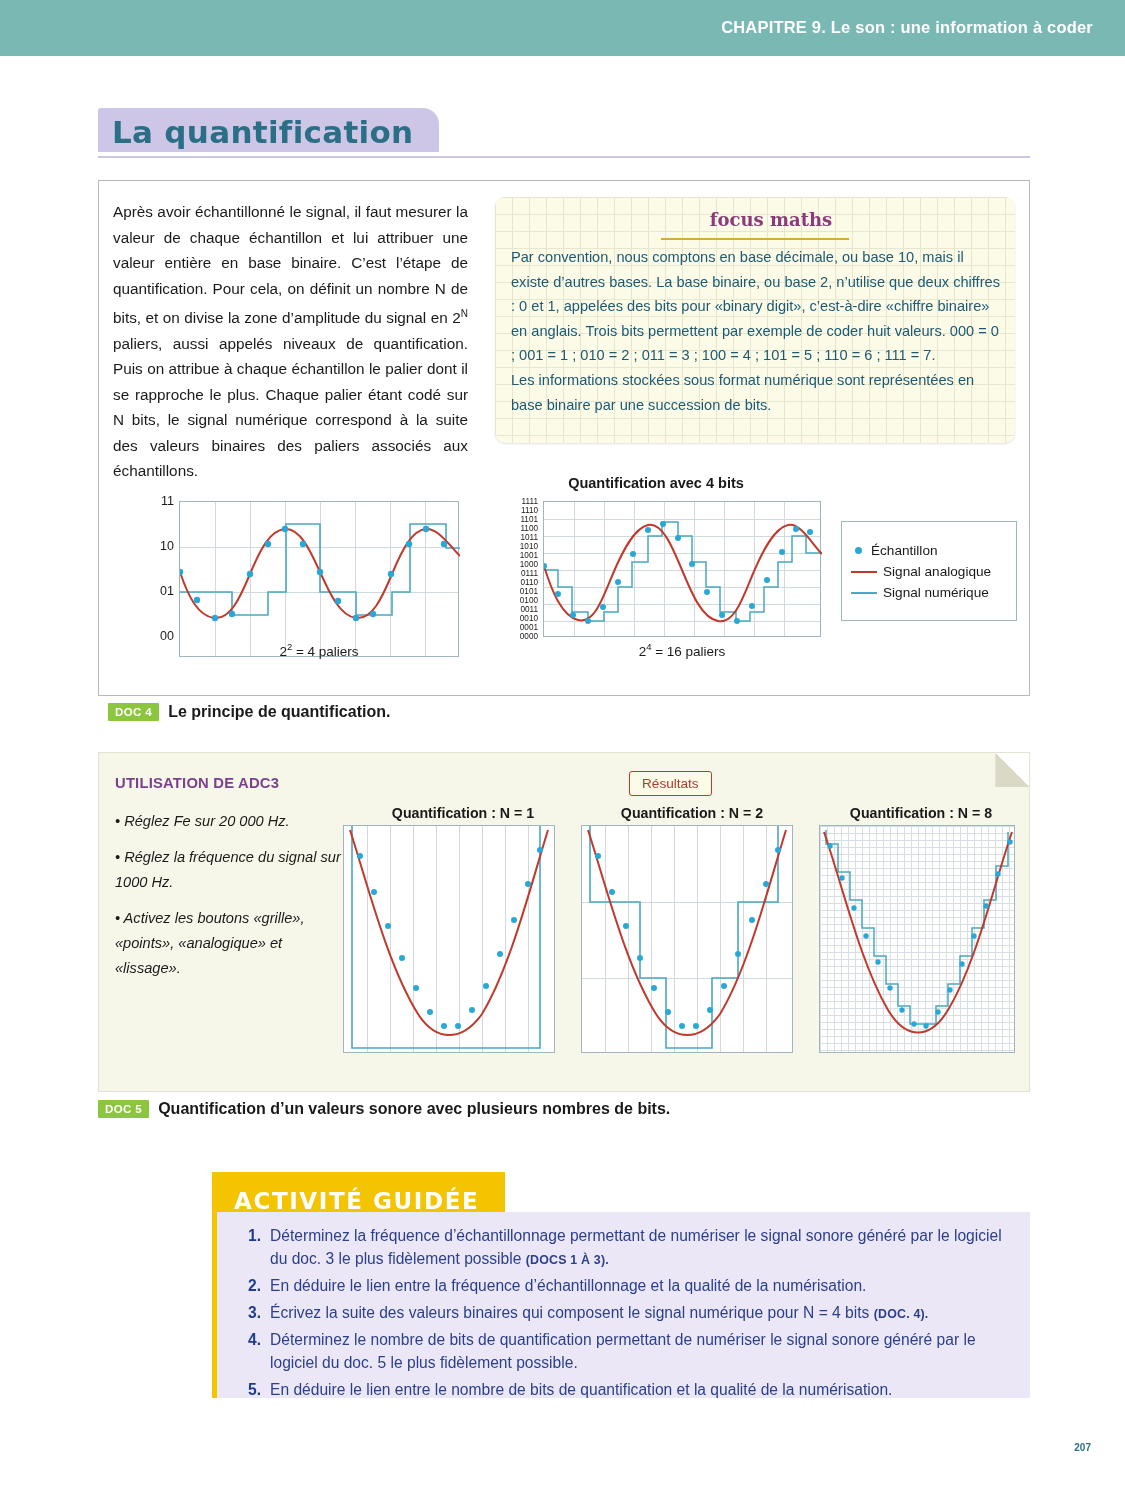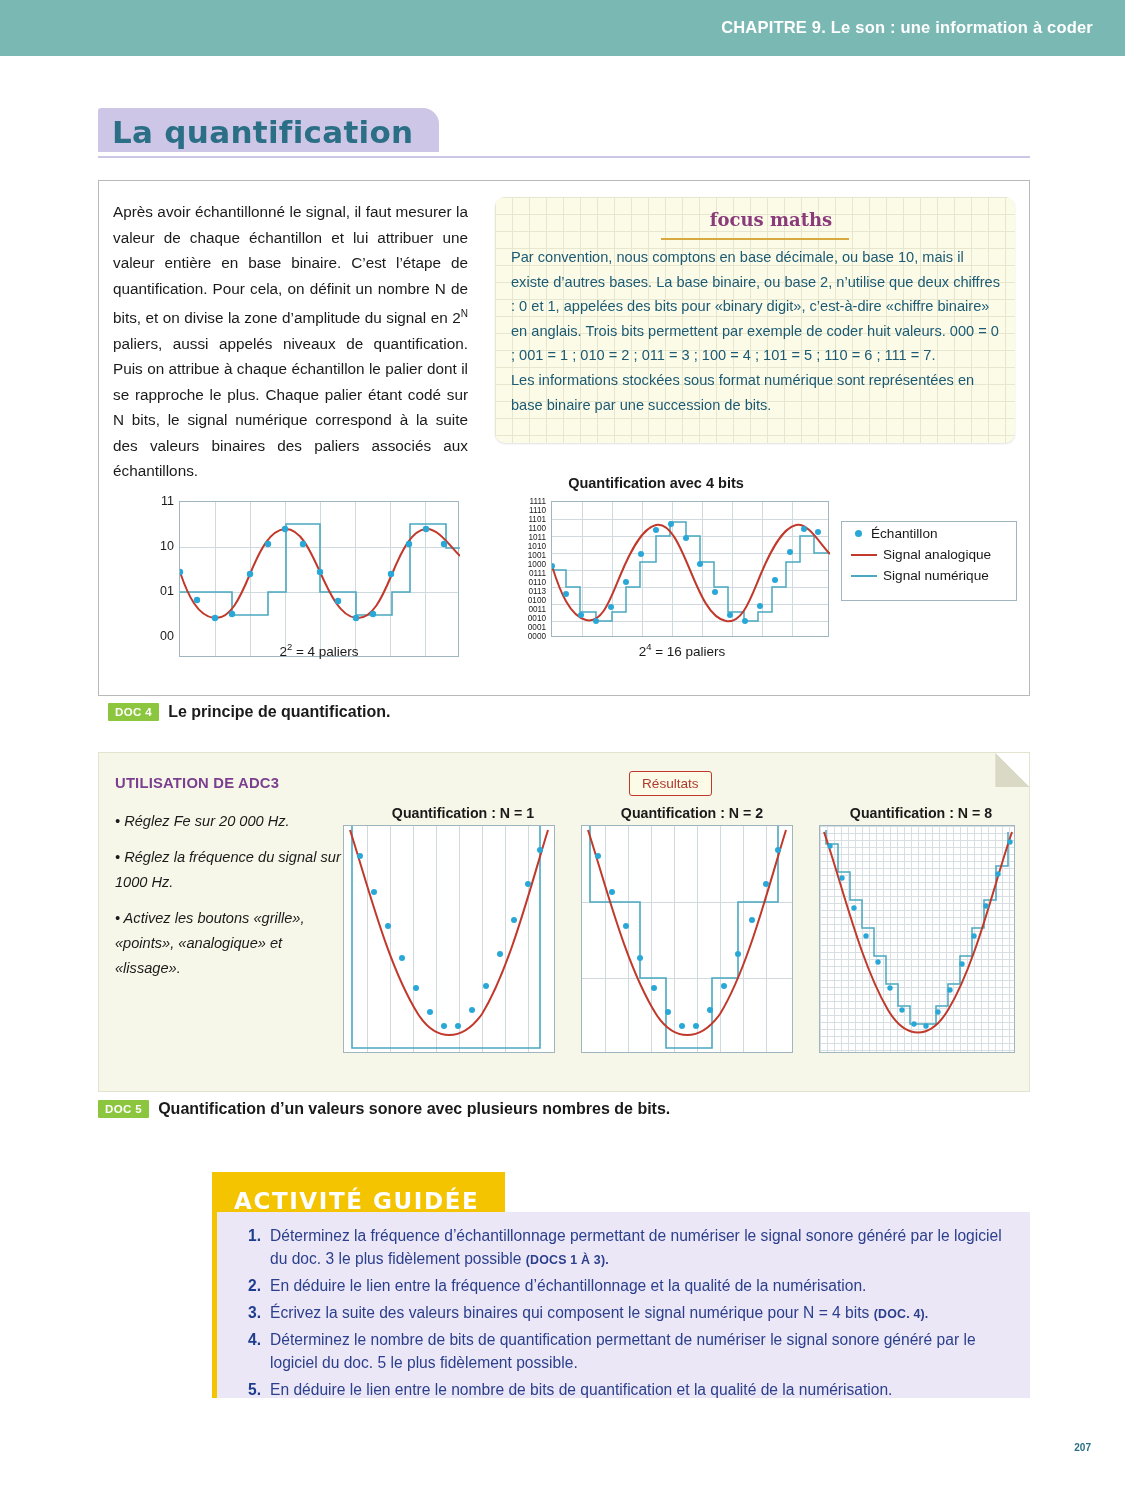--- a/index.html
+++ b/index.html
@@ -99,22 +99,22 @@
     padding-right: 6px; white-space: nowrap; text-align: right;
   }
   .ylab-small { font-size: 8.2px; line-height: 9.5px; }
   .cap {
     position: absolute; width: 100%; text-align: center; font-size: 13.5px; color: #1a1a1a;
   }
   .cap sup { font-size: 9.5px; }
 
   
   .legend {
-    position: absolute; left: 742px; top: 340px; width: 176px; height: 80px;
-    border: 1px solid #9fb6bf; background: #ffffff; padding: 1px 9px;
+    position: absolute; left: 742px; top: 340px; width: 176px; height: 100px;
+    border: 1px solid #9fb6bf; background: #ffffff; padding: 18px 9px;
   }
   .legend-row { display: flex; align-items: center; height: 21px; font-size: 13.6px; }
   .lg-dot { width: 7px; height: 7px; border-radius: 50%; background: #29a8d8; margin: 0 9px 0 4px; }
   .lg-line { width: 26px; height: 2px; margin: 0 6px 0 0; }
 
   
   .doc-tag-row { position: absolute; display: flex; align-items: center; }
   .doc-tag {
     background: #8cc63f; color: #ffffff; font-size: 11.5px; font-weight: bold;
     padding: 3px 7px 3px 7px; letter-spacing: .4px; border-radius: 1px;
@@ -281,21 +281,21 @@
     </div>
 
     <div class="cap" style="left:42px;top:166px;width:280px;">
       <span>2</span><sup>2</sup><span> = 4 paliers</span>
     </div>
   </div>
 
   <div class="chart4">
     <div class="chart-title" style="left:0;top:0;width:330px;">Quantification avec 4 bits</div>
 
-    <div class="grid-area" style="left:60px;top:26px;width:278px;height:136px;">
+    <div class="grid-area" style="left:52px;top:26px;width:278px;height:136px;">
       <div class="vline" style="left:30px"></div>
         <div class="vline" style="left:60px"></div>
       <div class="vline" style="left:90px"></div>
         <div class="vline" style="left:120px"></div>
       <div class="vline" style="left:150px"></div>
         <div class="vline" style="left:180px"></div>
       <div class="vline" style="left:210px"></div>
         <div class="vline" style="left:240px"></div>
       <div class="hline" style="top:17px"></div>
         <div class="hline" style="top:34px"></div>
@@ -341,21 +341,21 @@
       <div class="ylab ylab-small" style="top:-5px">1111</div>
       <div class="ylab ylab-small" style="top:4px">1110</div>
       <div class="ylab ylab-small" style="top:13px">1101</div>
       <div class="ylab ylab-small" style="top:22px">1100</div>
       <div class="ylab ylab-small" style="top:31px">1011</div>
       <div class="ylab ylab-small" style="top:40px">1010</div>
       <div class="ylab ylab-small" style="top:49px">1001</div>
       <div class="ylab ylab-small" style="top:58px">1000</div>
       <div class="ylab ylab-small" style="top:67px">0111</div>
       <div class="ylab ylab-small" style="top:76px">0110</div>
-      <div class="ylab ylab-small" style="top:85px">0113</div>
+      <div class="ylab ylab-small" style="top:85px">0101</div>
       <div class="ylab ylab-small" style="top:94px">0100</div>
       <div class="ylab ylab-small" style="top:103px">0011</div>
       <div class="ylab ylab-small" style="top:112px">0010</div>
       <div class="ylab ylab-small" style="top:121px">0001</div>
       <div class="ylab ylab-small" style="top:130px">0000</div>
     </div>
 
     <div class="cap" style="left:52px;top:166px;width:278px;">
       <span>2</span><sup>4</sup><span> = 16 paliers</span>
     </div>

